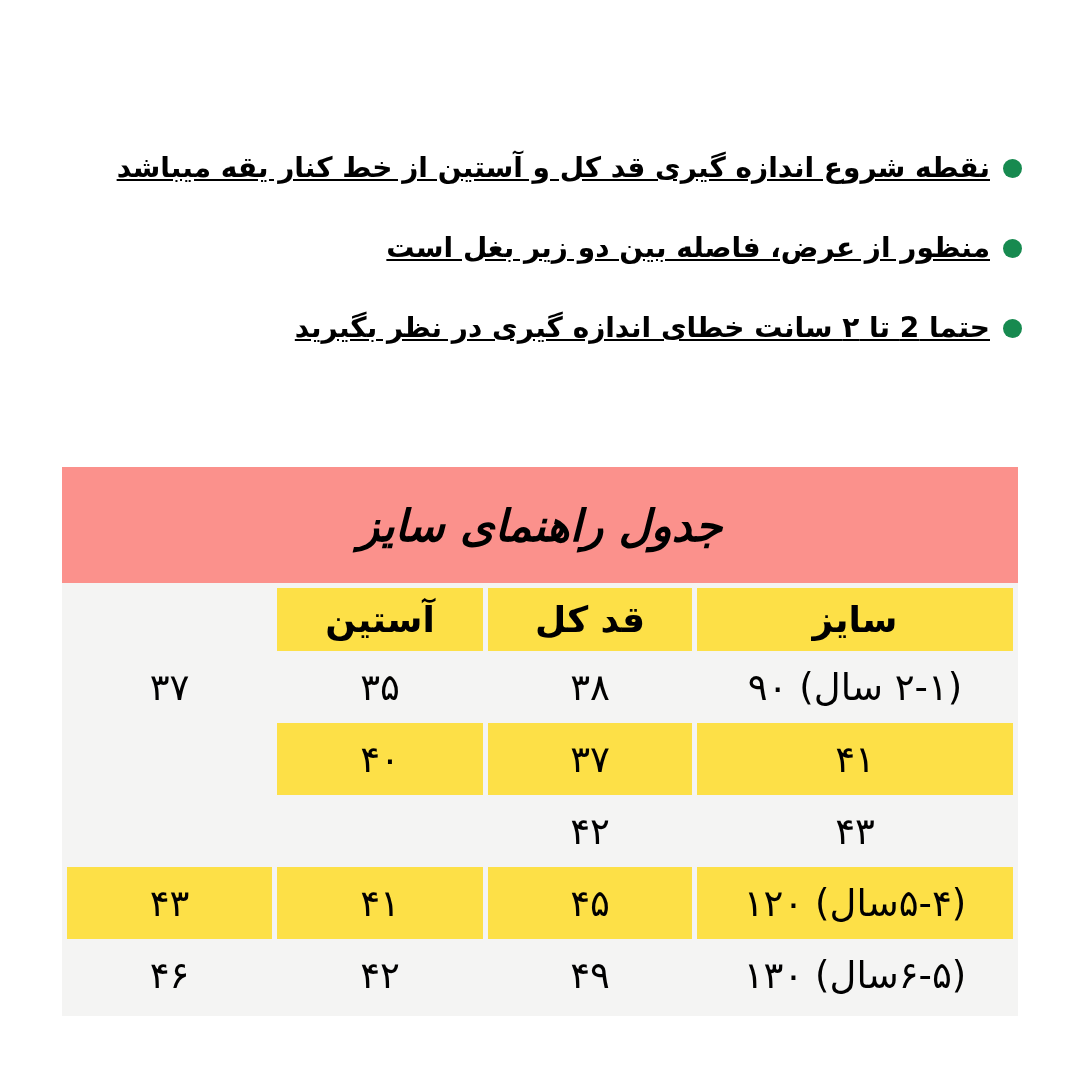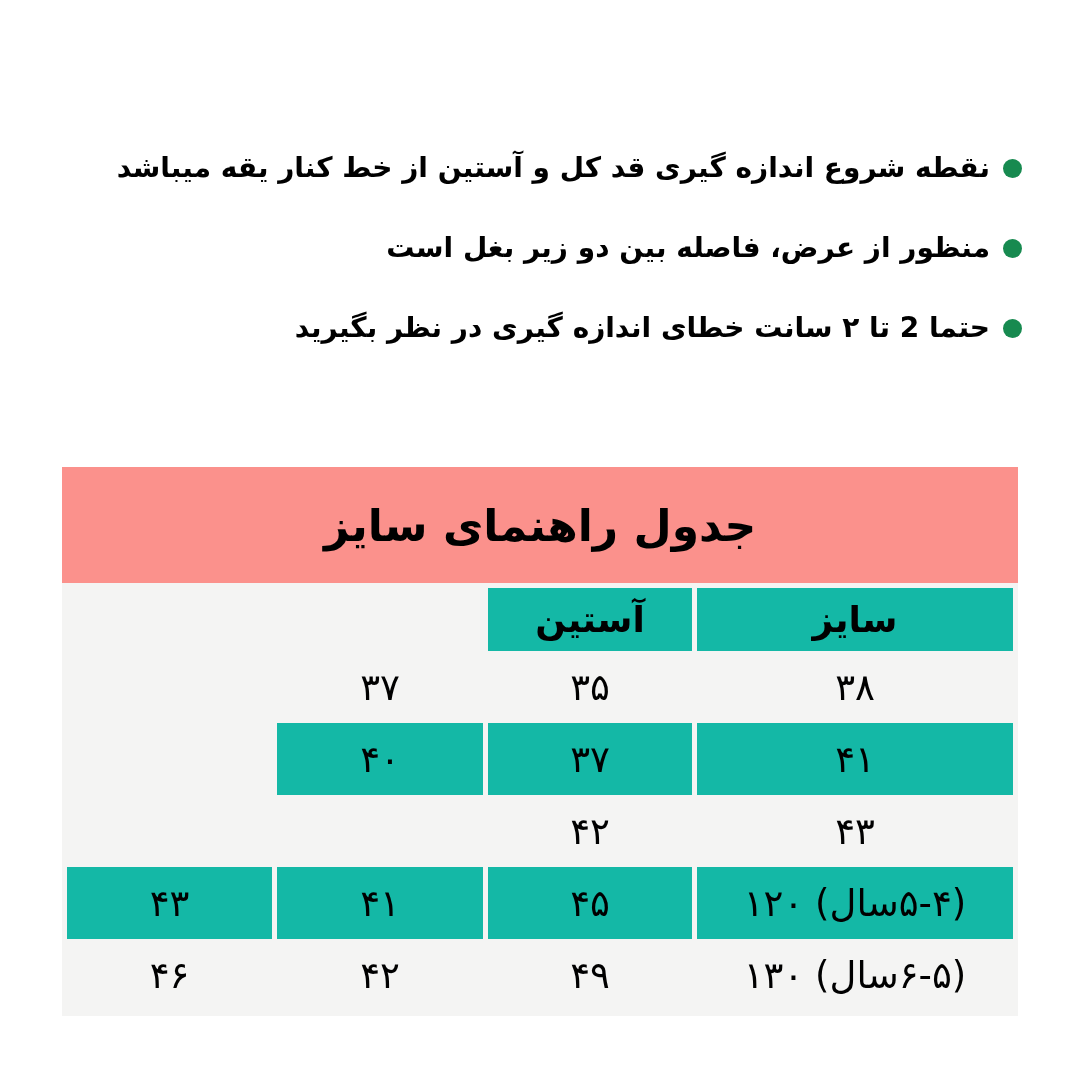--- a/index.html
+++ b/index.html
@@ -12,20 +12,21 @@
     position: relative;
   }
 
   
   .notes {
     position: absolute;
     top: 148px;
     right: 58px;
     direction: rtl;
     text-align: center;
+    text-decoration: underline;
   }
   .note {
     display: flex;
     align-items: center;
     justify-content: flex-start;
     margin-bottom: 40px;
     height: 40px;
   }
   .note-bullet {
     width: 19px; height: 19px;
@@ -51,20 +52,21 @@
   }
   .table-title {
     height: 116px;
     background: #FB918C;
     display: flex;
     align-items: center;
     justify-content: center;
     direction: rtl;
     font-size: 44px;
     font-weight: 700;
+    font-style: italic;
   }
   .tgrid {
     direction: rtl;       
     padding: 5px;
   }
   .trow {
     display: grid;
     grid-template-columns: 316px 204px 206px 205px; 
     column-gap: 5px;
   }
@@ -75,21 +77,21 @@
     height: 72px;
     font-size: 37px;
     font-weight: 400;
     direction: rtl;
   }
   .thead .cell {
     height: 63px;
     font-size: 36px;
     font-weight: 700;
   }
-  .trow.white .cell, .thead .cell { background: #14b8a6; text-align: right; }
+  .trow.white .cell, .thead .cell { background: #fde047; text-align: right; }
   .trow.gray .cell { background: transparent; }
 </style>
 </head>
 <body>
 
 <div class="notes">
   <div class="note">
     <span class="note-bullet"></span>
     <span class="note-text">نقطه شروع اندازه گیری قد کل و آستین از خط کنار یقه میباشد</span>
   </div>
@@ -103,24 +105,26 @@
   </div>
 </div>
 
 <div class="size-table">
   <div class="table-title">جدول راهنمای سایز</div>
 
   <div class="tgrid">
 
     <div class="trow thead">
       <div class="cell">سایز</div>
+      <div class="cell">قد کل</div>
       <div class="cell">آستین</div>
     </div>
 
     <div class="trow gray">
+      <div class="cell">(۲-۱ سال) ۹۰</div>
       <div class="cell">۳۸</div>
       <div class="cell">۳۵</div>
       <div class="cell">۳۷</div>
     </div>
     <div class="trow white">
       <div class="cell">۴۱</div>
       <div class="cell">۳۷</div>
       <div class="cell">۴۰</div>
     </div>
     <div class="trow gray">

